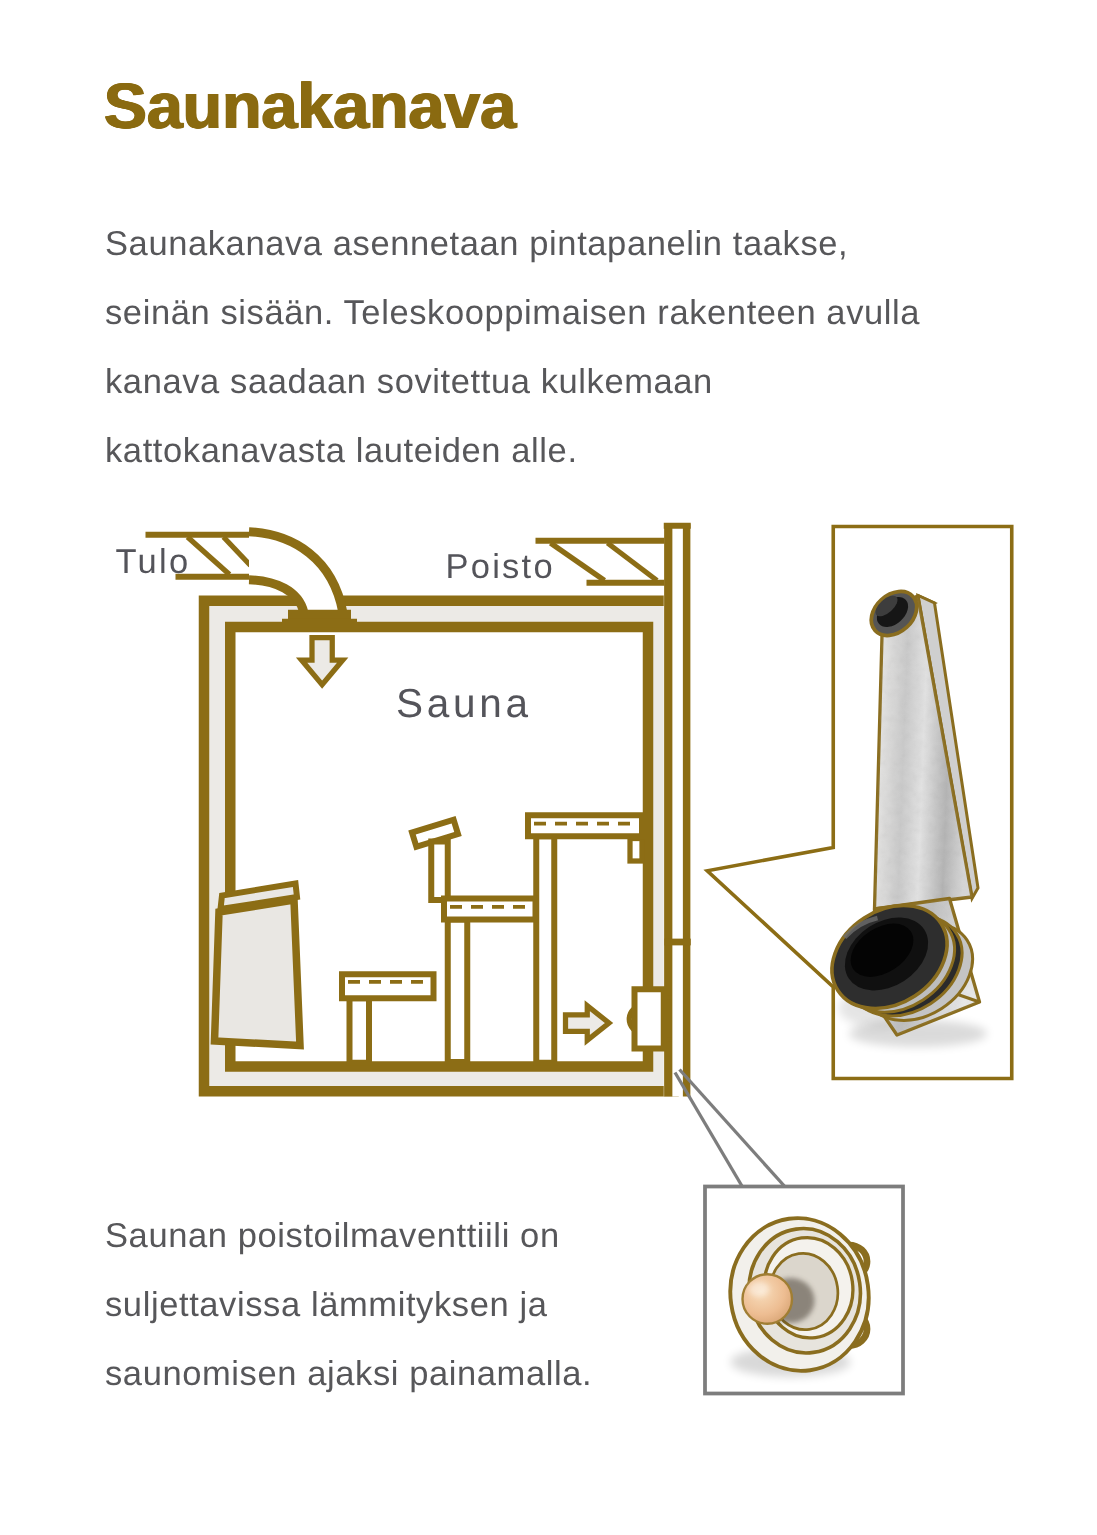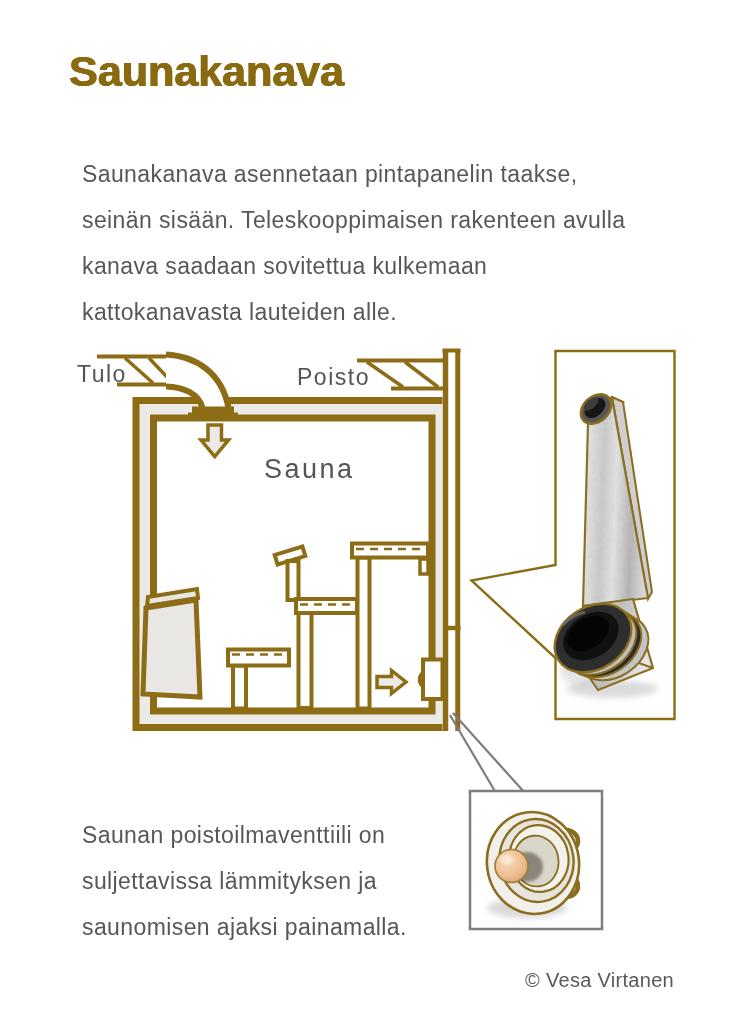--- a/index.html
+++ b/index.html
@@ -20,21 +20,21 @@
     font-weight: bold;
     letter-spacing: 0px;
     color: #8A6A10;
     text-shadow: 0.8px 0 0 #8A6A10, -0.4px 0 0 #8A6A10;
     font-family: "Liberation Sans", sans-serif;
   }
   .para {
     position: absolute;
     left: 70px;
     width: 620px;
-    margin: 12px;
+    margin: 0;
     font-size: 23px;
     line-height: 46px;
     letter-spacing: 0.4px;
     color: #57575A;
     white-space: pre-line;
     font-family: "Liberation Sans", sans-serif;
   }
   #intro-paragraph { top: 139px; }
   #outro-paragraph { top: 800px; }
   #copyright {
@@ -219,15 +219,14 @@
       <ellipse cx="527" cy="867" rx="16" ry="15" fill="#4B4238" opacity="0.55" filter="url(#soft2)"></ellipse>
       <circle cx="511.5" cy="866" r="16.5" fill="url(#knobGrad)" stroke="#A07E33" stroke-width="1.6"></circle>
       <ellipse cx="506" cy="859.5" rx="7" ry="5" fill="#ffffff" opacity="0.4" filter="url(#soft2)"></ellipse>
     </g>
   </svg>
 
   <p id="outro-paragraph" class="para">Saunan poistoilmaventtiili on
 suljettavissa lämmityksen ja
 saunomisen ajaksi painamalla.</p>
 
-  <div id="copyright">© Vesa Virtanen</div>
 
 </div>
 
 </body></html>

